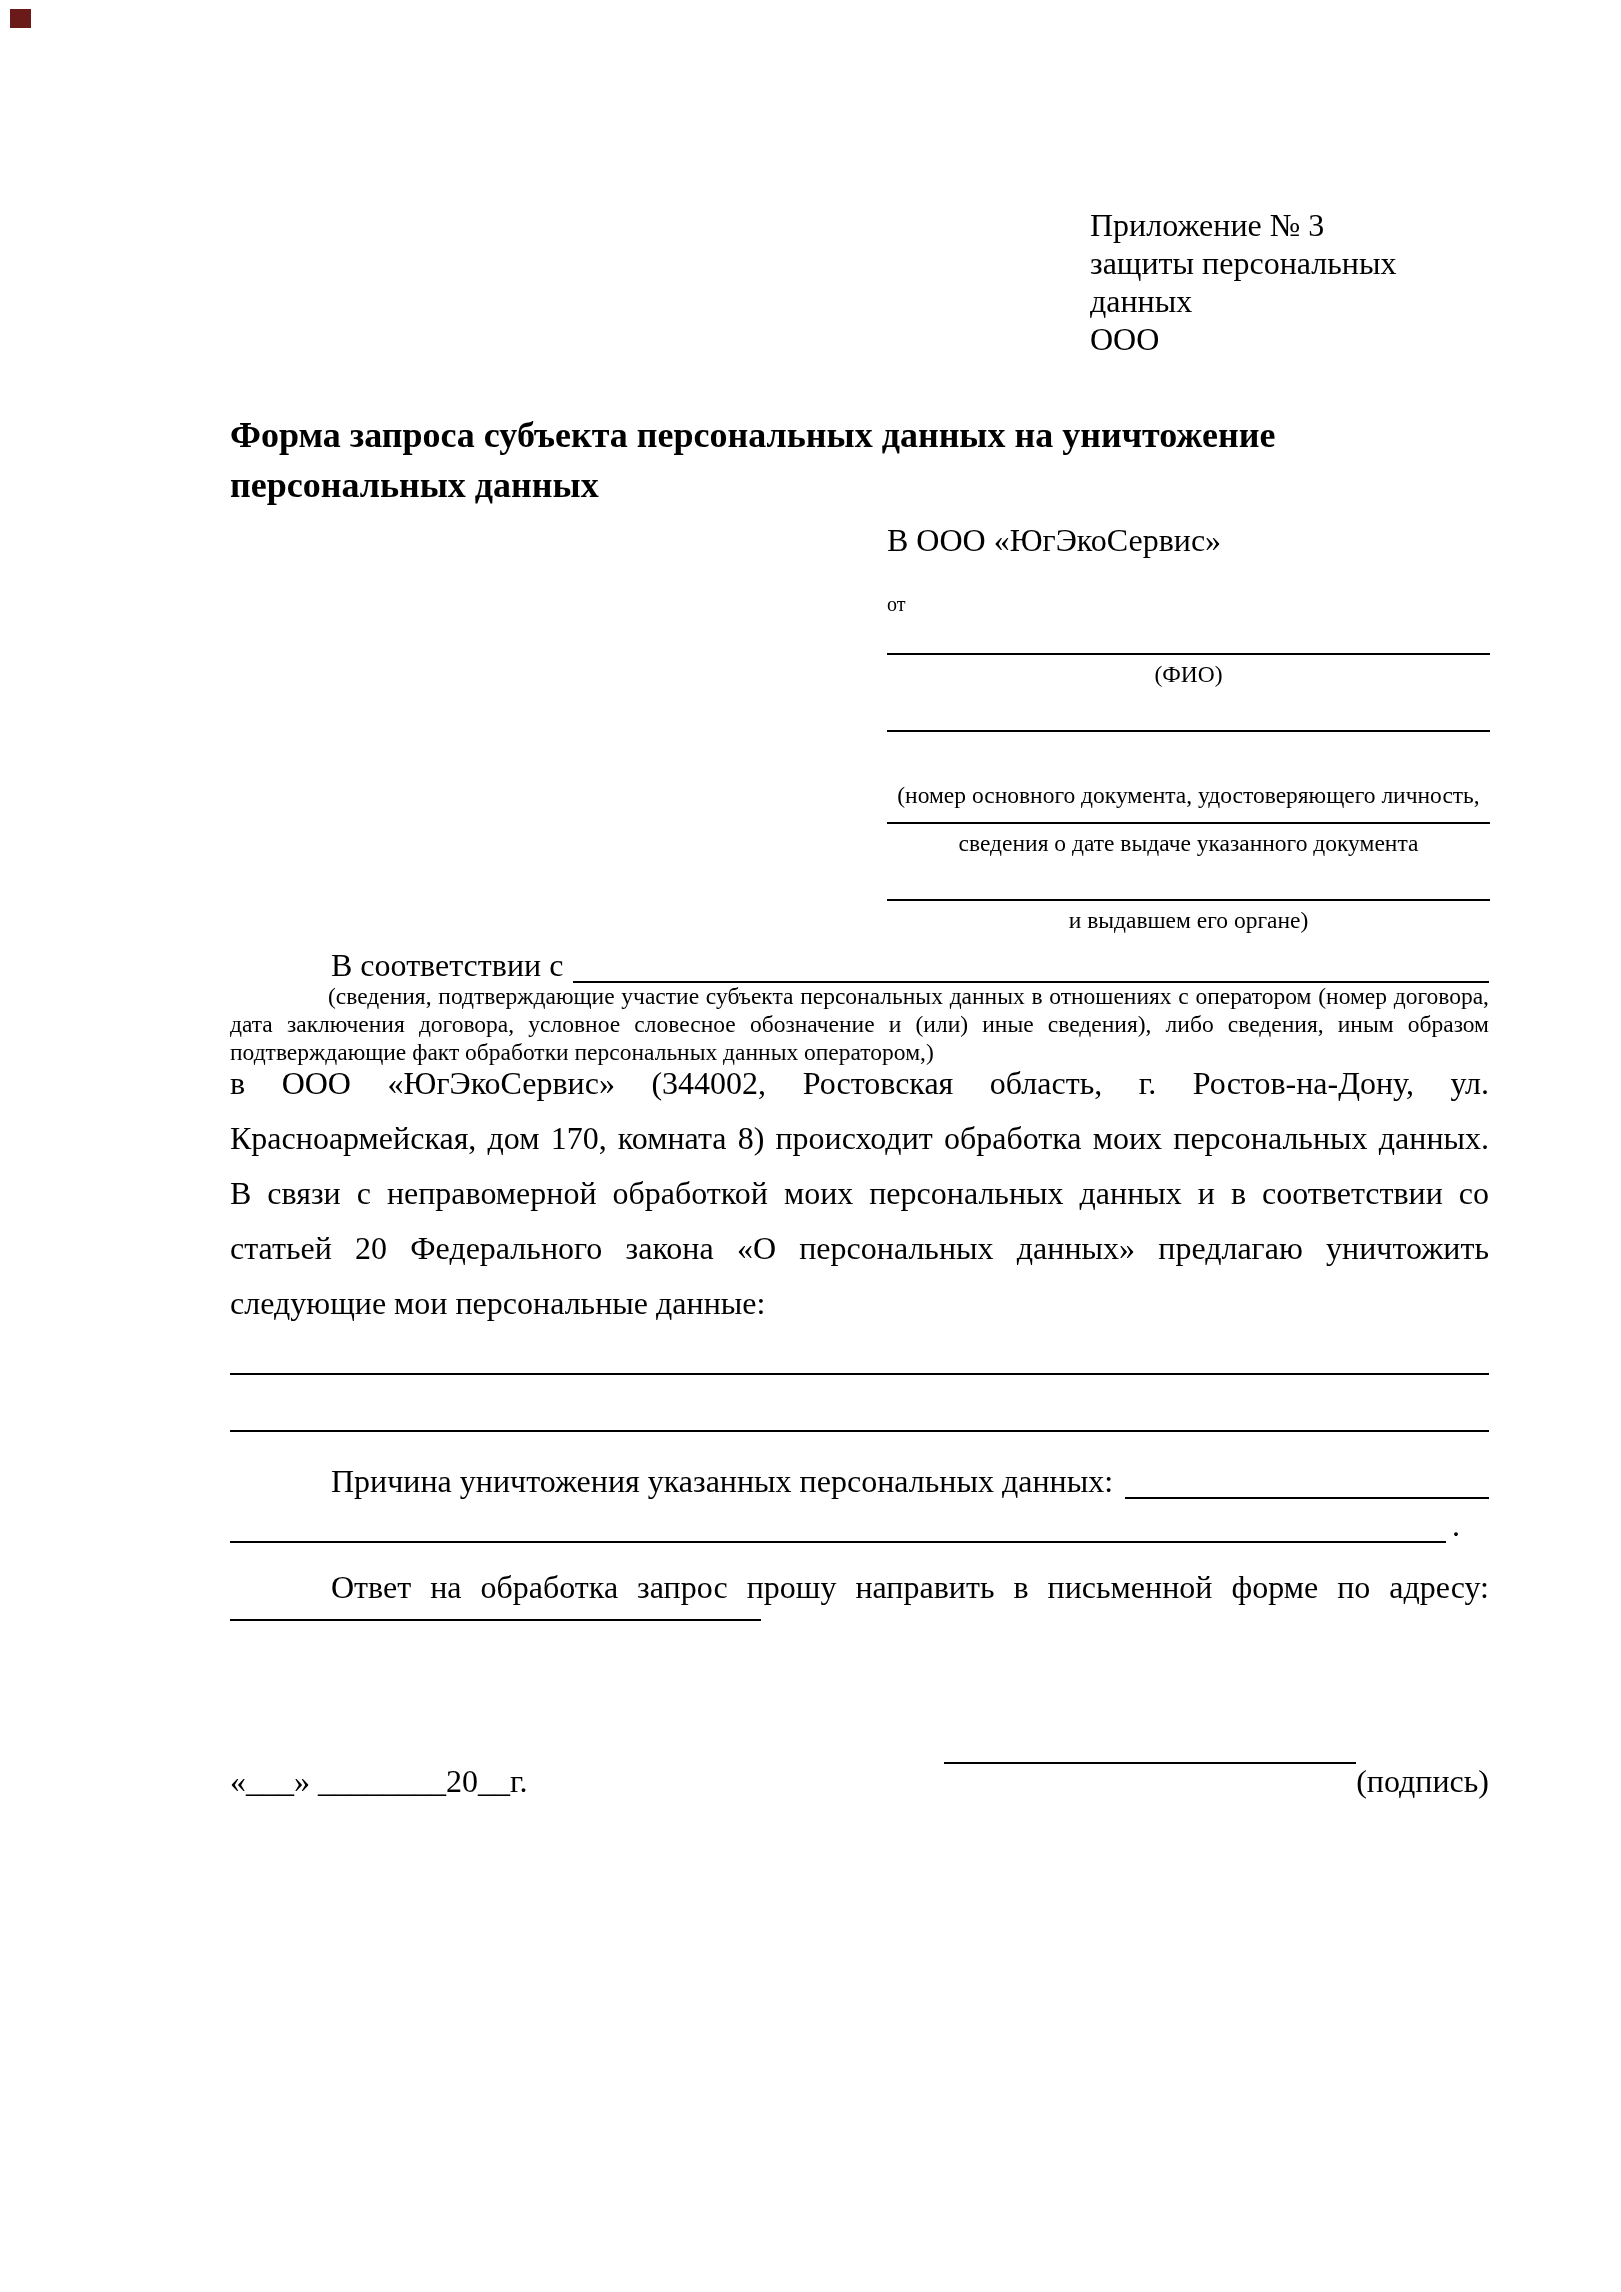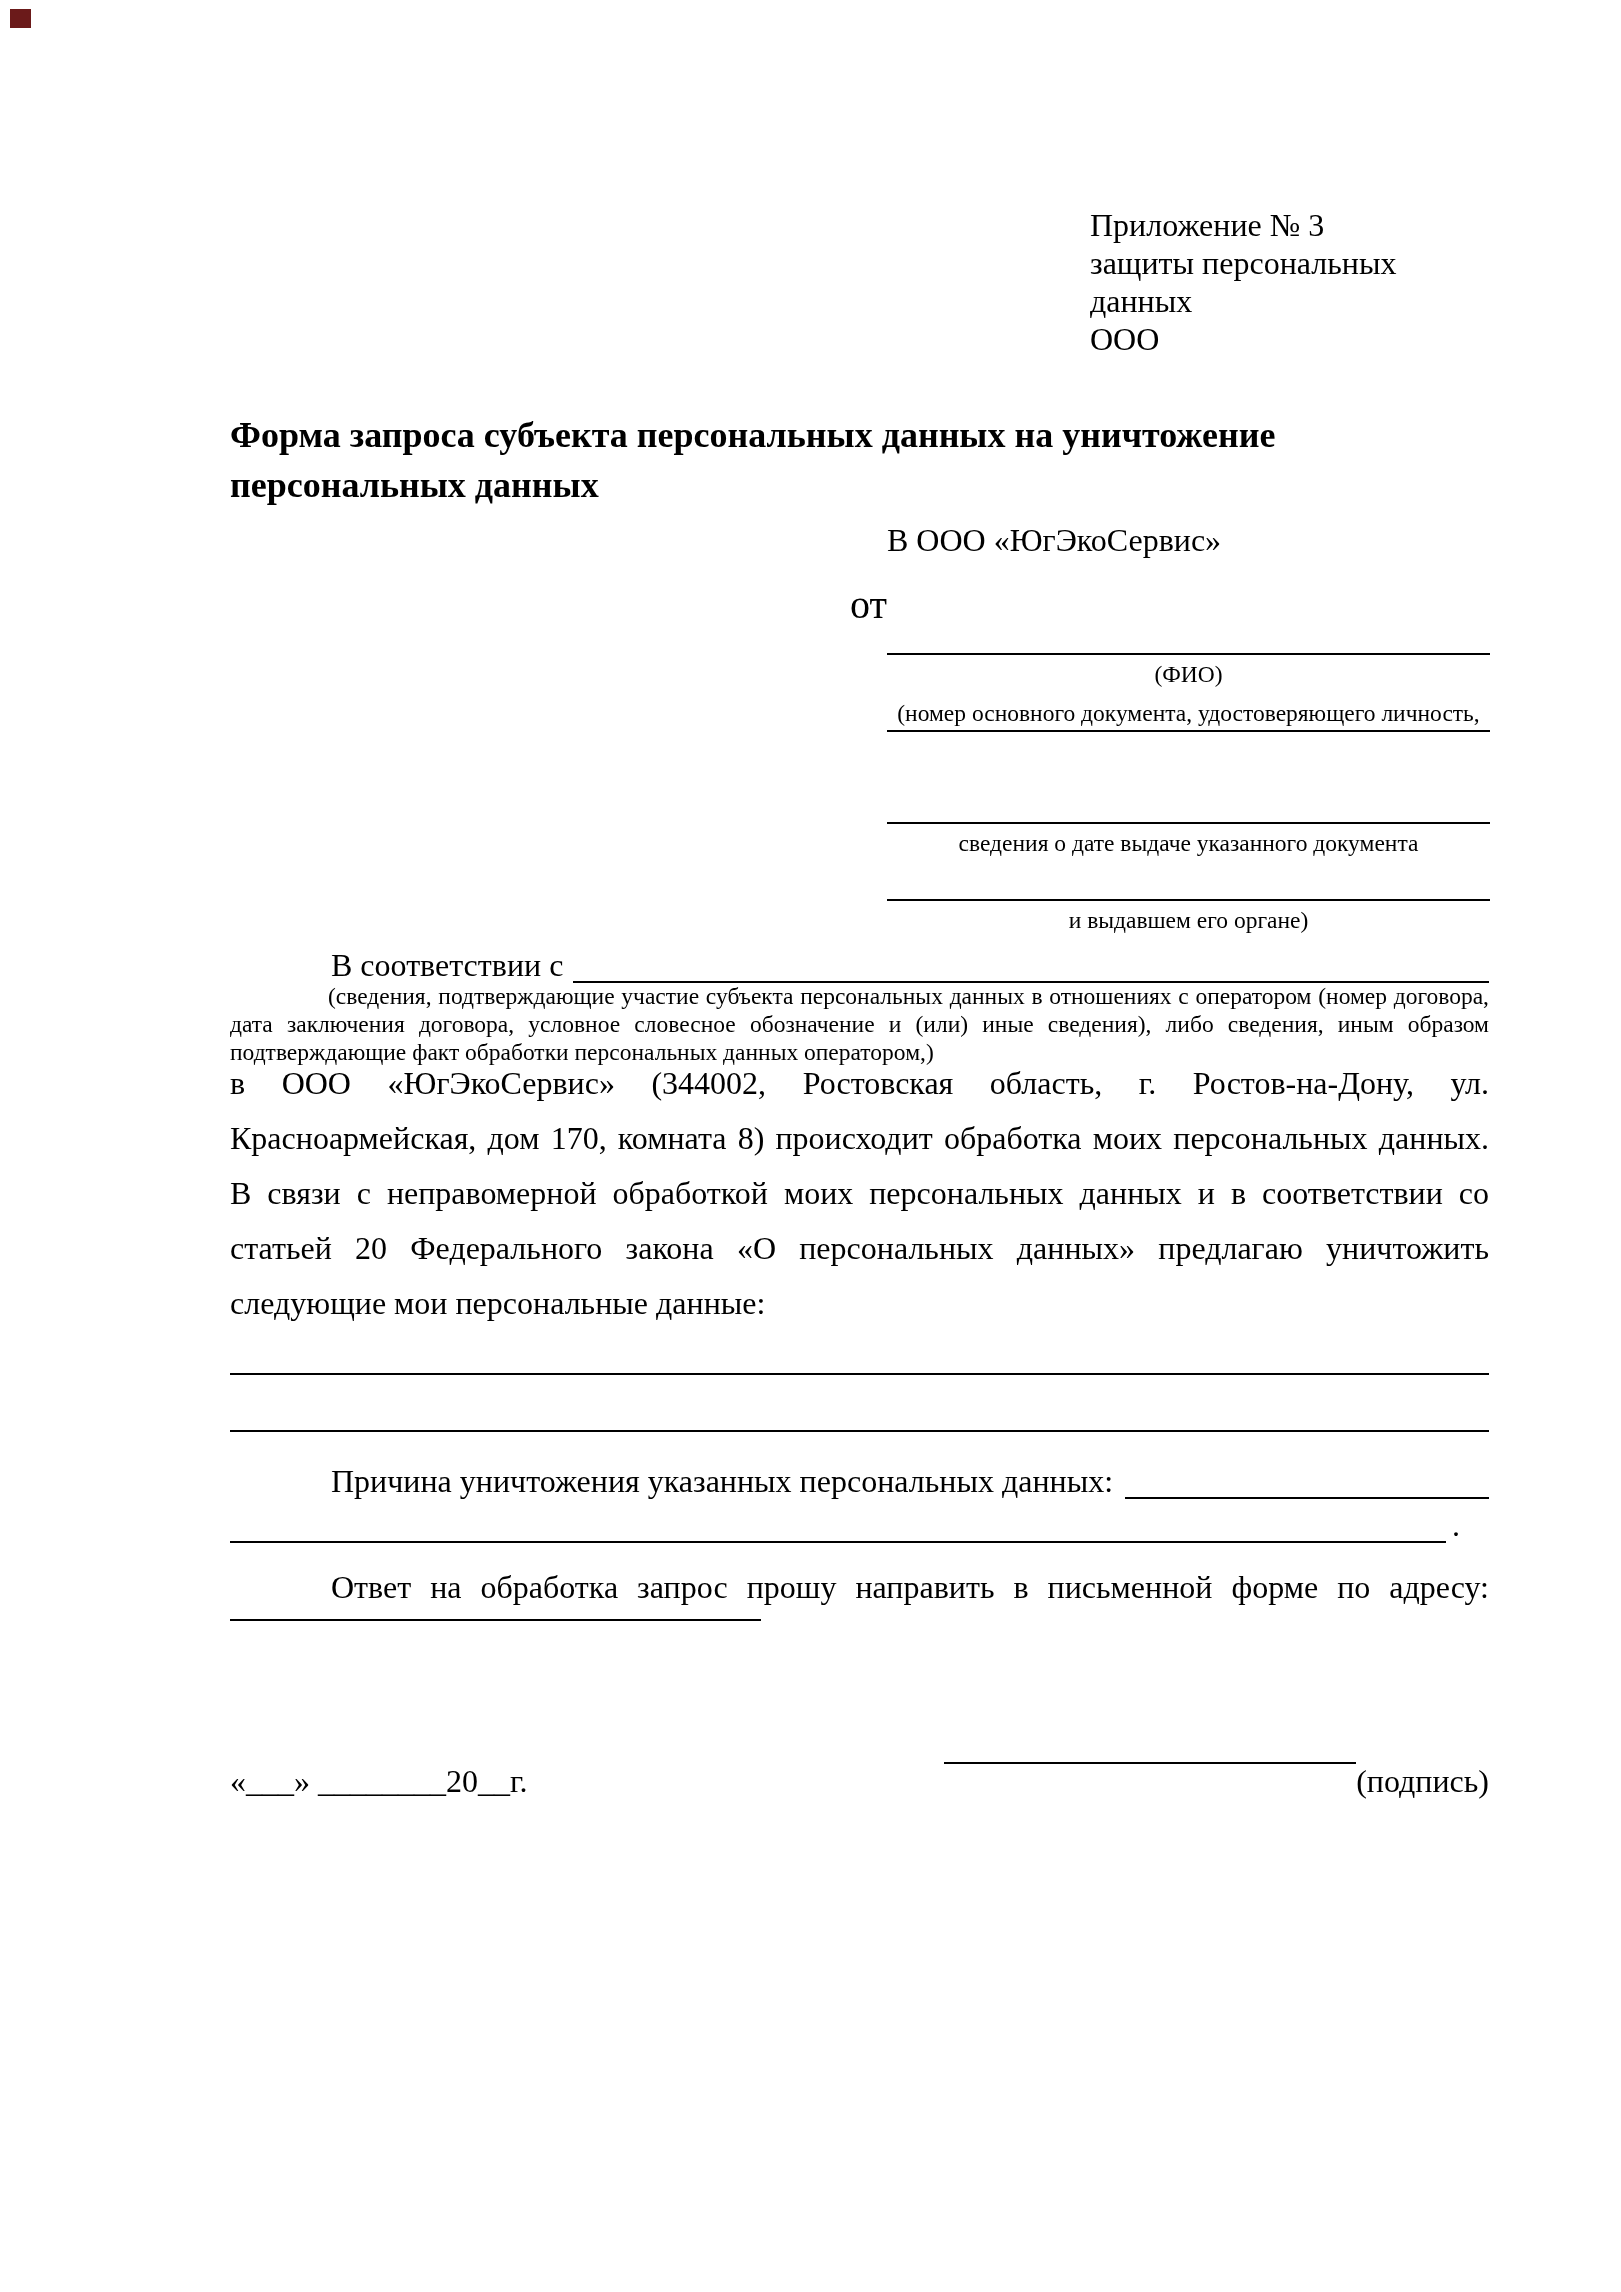--- a/index.html
+++ b/index.html
@@ -20,21 +20,21 @@
   .appendix { left:1090px; top:206px; width:402px; font-size:32px; line-height:38px; }
   .appendix .ooo-row { display:flex; }
   .appendix .ooo-fill { flex:1 1 auto; margin-bottom:4.9px; }
 
   
   .title { left:230px; top:410px; width:1259px; 
            font-size:36px; font-weight:bold; line-height:50px; }
 
   
   .addr-to   { left:887px; top:521px; font-size:32px; line-height:39px; }
-  .addr-from { left:850px; top:585px; font-size:40px; line-height:39px; }
+  .addr-from { left:887px; top:585px; font-size:20px; line-height:39px; }
   .fld-line  { left:887px; width:603px; }
   .fld-cap   { left:887px; width:603px; text-align:center; font-size:23.5px; line-height:27.4px; }
 
   
   .compliance { left:230px; top:946px; width:1259px; display:flex; font-size:32px; line-height:39px; }
   .compliance .lead { white-space:nowrap; padding-left:101px; }
   .compliance .fill { flex:1 1 auto; margin:0 0 2px 9.8px; border-bottom:2.9px solid #000; }
 
   
   .fineprint { left:230px; top:982px; width:1259px; font-size:23.5px; line-height:28px;
@@ -91,21 +91,21 @@
     <div>персональных данных</div>
   </div>
 
   <div class="abs addr-to">В ООО «ЮгЭкоСервис»</div>
   <div class="abs addr-from">от</div>
 
   <div class="abs fld-line rule" style="top:653px;"></div>
   <div class="abs fld-cap" style="top:661px;">(ФИО)</div>
 
   <div class="abs fld-line rule" style="top:730px;"></div>
-  <div class="abs fld-cap" style="top:700px;">(номер основного документа, удостоверяющего личность,</div>
+  <div class="abs fld-cap" style="top:782px;">(номер основного документа, удостоверяющего личность,</div>
 
   <div class="abs fld-line rule" style="top:822px;"></div>
   <div class="abs fld-cap" style="top:830px;">сведения о дате выдаче указанного документа</div>
 
   <div class="abs fld-line rule" style="top:899px;"></div>
   <div class="abs fld-cap" style="top:907px;text-align:center;">и выдавшем его органе)</div>
 
   <div class="abs compliance">
     <span class="lead">В соответствии с</span>
     <span class="fill"></span>

